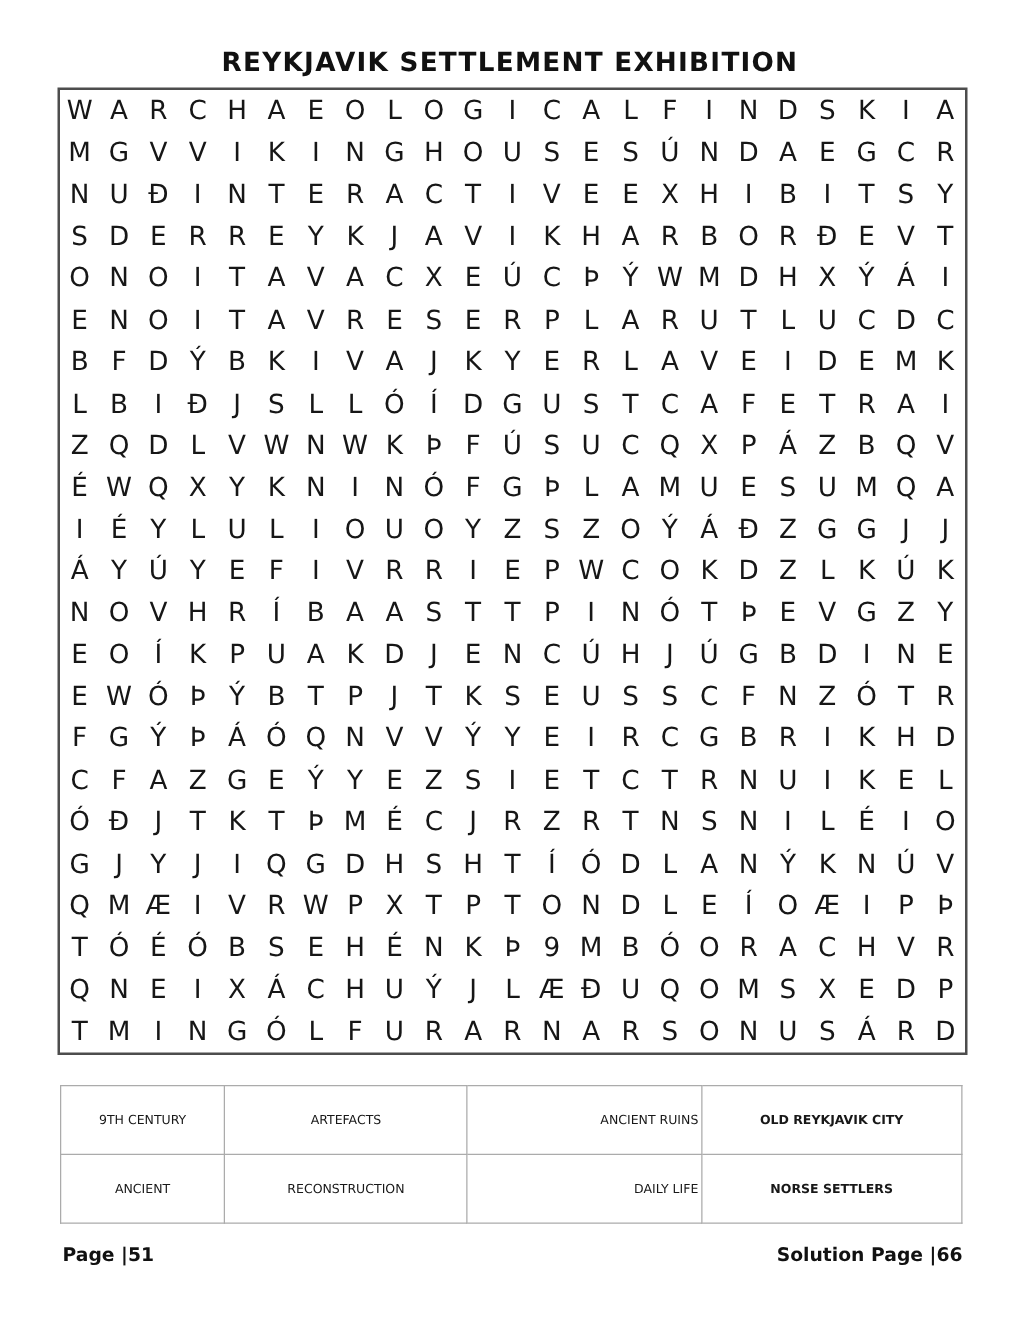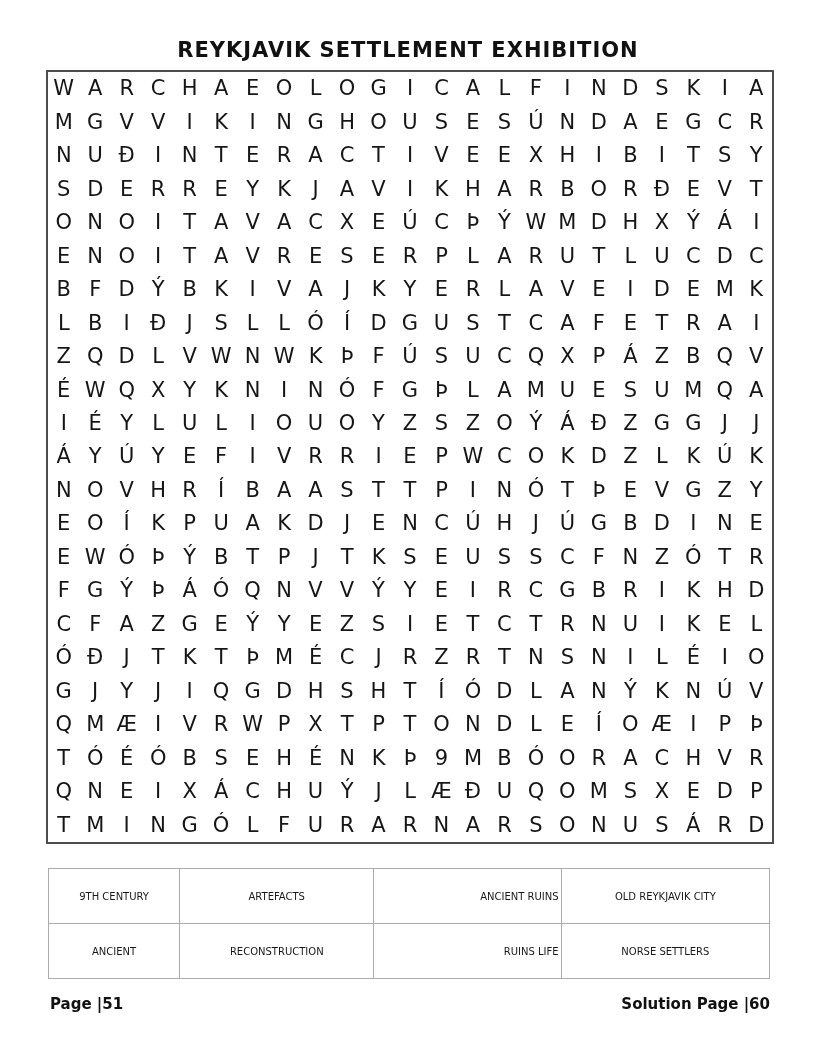--- a/index.html
+++ b/index.html
@@ -61,21 +61,21 @@
     height: 22px;
     font-size: 10px;
     padding: 16px 2px;
     white-space: nowrap;
     overflow: hidden;
     color: #181818;
   }
   .word-table td:nth-child(1) { width: 18%; }
   .word-table td:nth-child(2) { width: 27%; }
   .word-table td:nth-child(3) { width: 26%; text-align: right; }
-  .word-table td:nth-child(4) { width: 29%; }
+  .word-table td:nth-child(4) { width: 29%; font-weight: bold; }
   .footer {
     position: absolute;
     top: 995px;
     left: 50px;
     right: 46px;
     display: flex;
     justify-content: space-between;
     font-size: 15px;
     font-weight: bold;
     color: #111111;
@@ -625,24 +625,24 @@
     <tbody>
         <tr>
           <td>9TH CENTURY</td>
           <td>ARTEFACTS</td>
           <td>ANCIENT RUINS</td>
           <td>OLD REYKJAVIK CITY</td>
         </tr>
         <tr>
           <td>ANCIENT</td>
           <td>RECONSTRUCTION</td>
-          <td>RUINS LIFE</td>
+          <td>DAILY LIFE</td>
           <td>NORSE SETTLERS</td>
         </tr>
       </tbody>
   </table>
 
   <div class="footer">
     <span>Page |51</span>
-    <span>Solution Page |60</span>
+    <span>Solution Page |66</span>
   </div>
 
 </div>
 
 </body></html>

